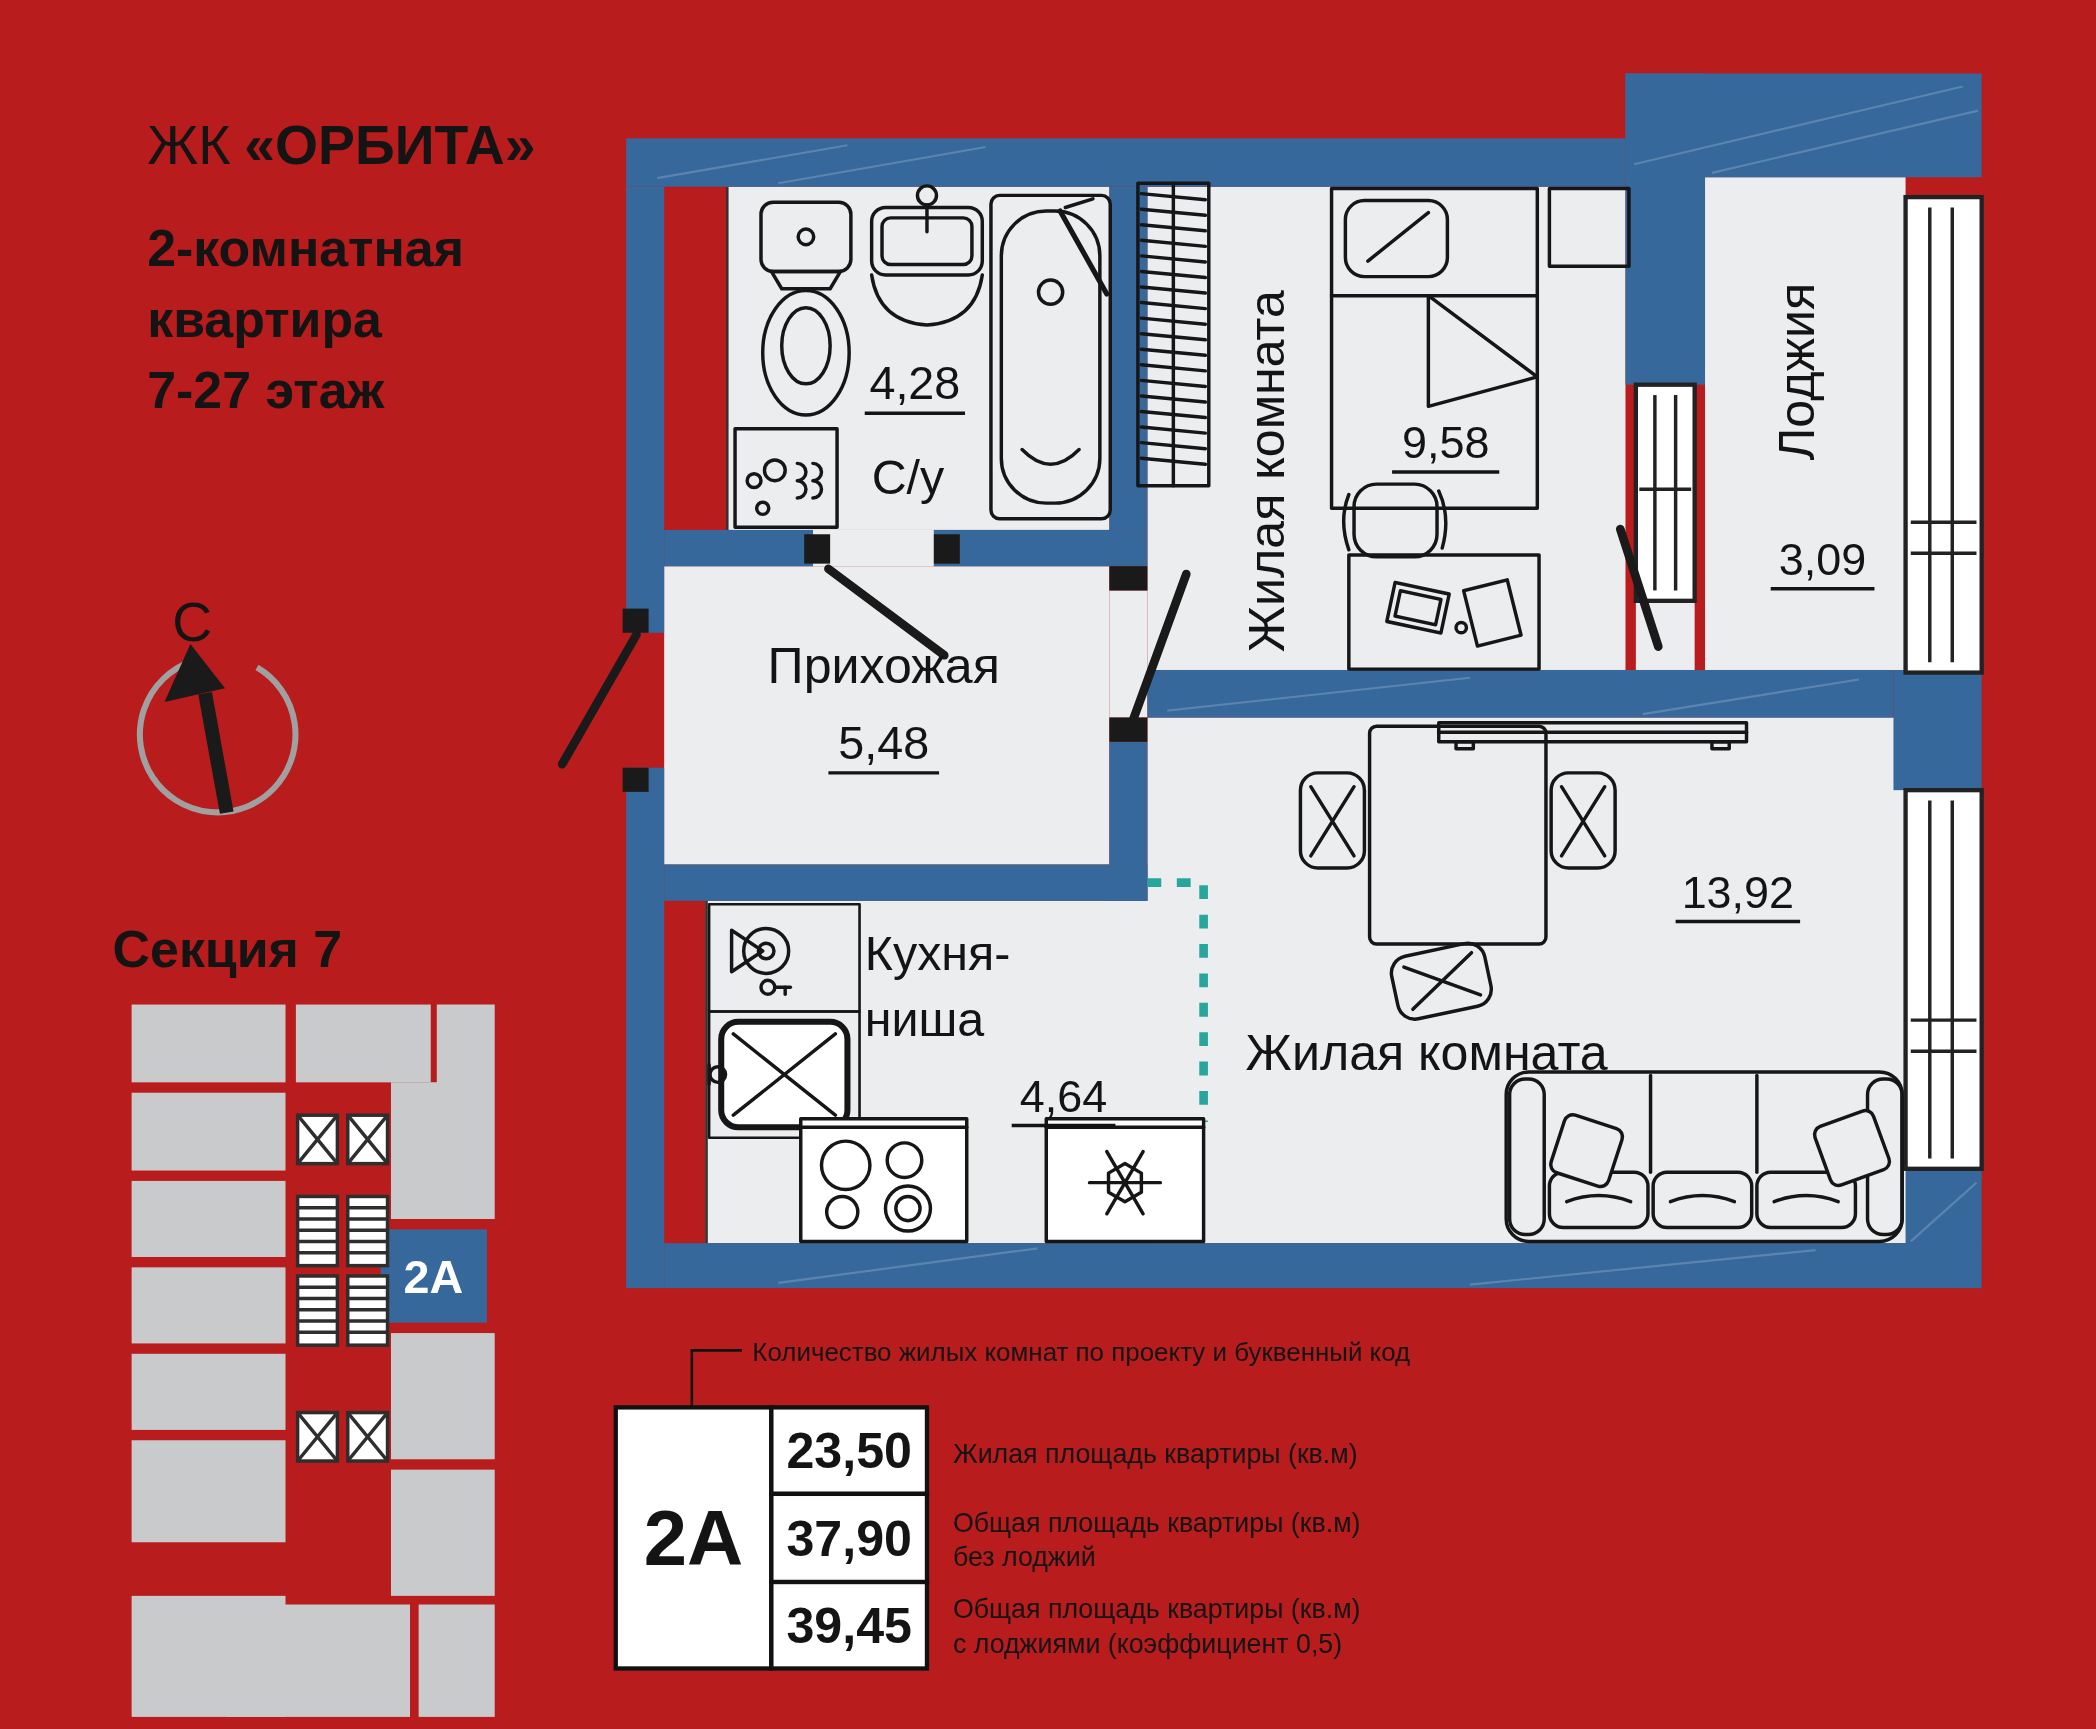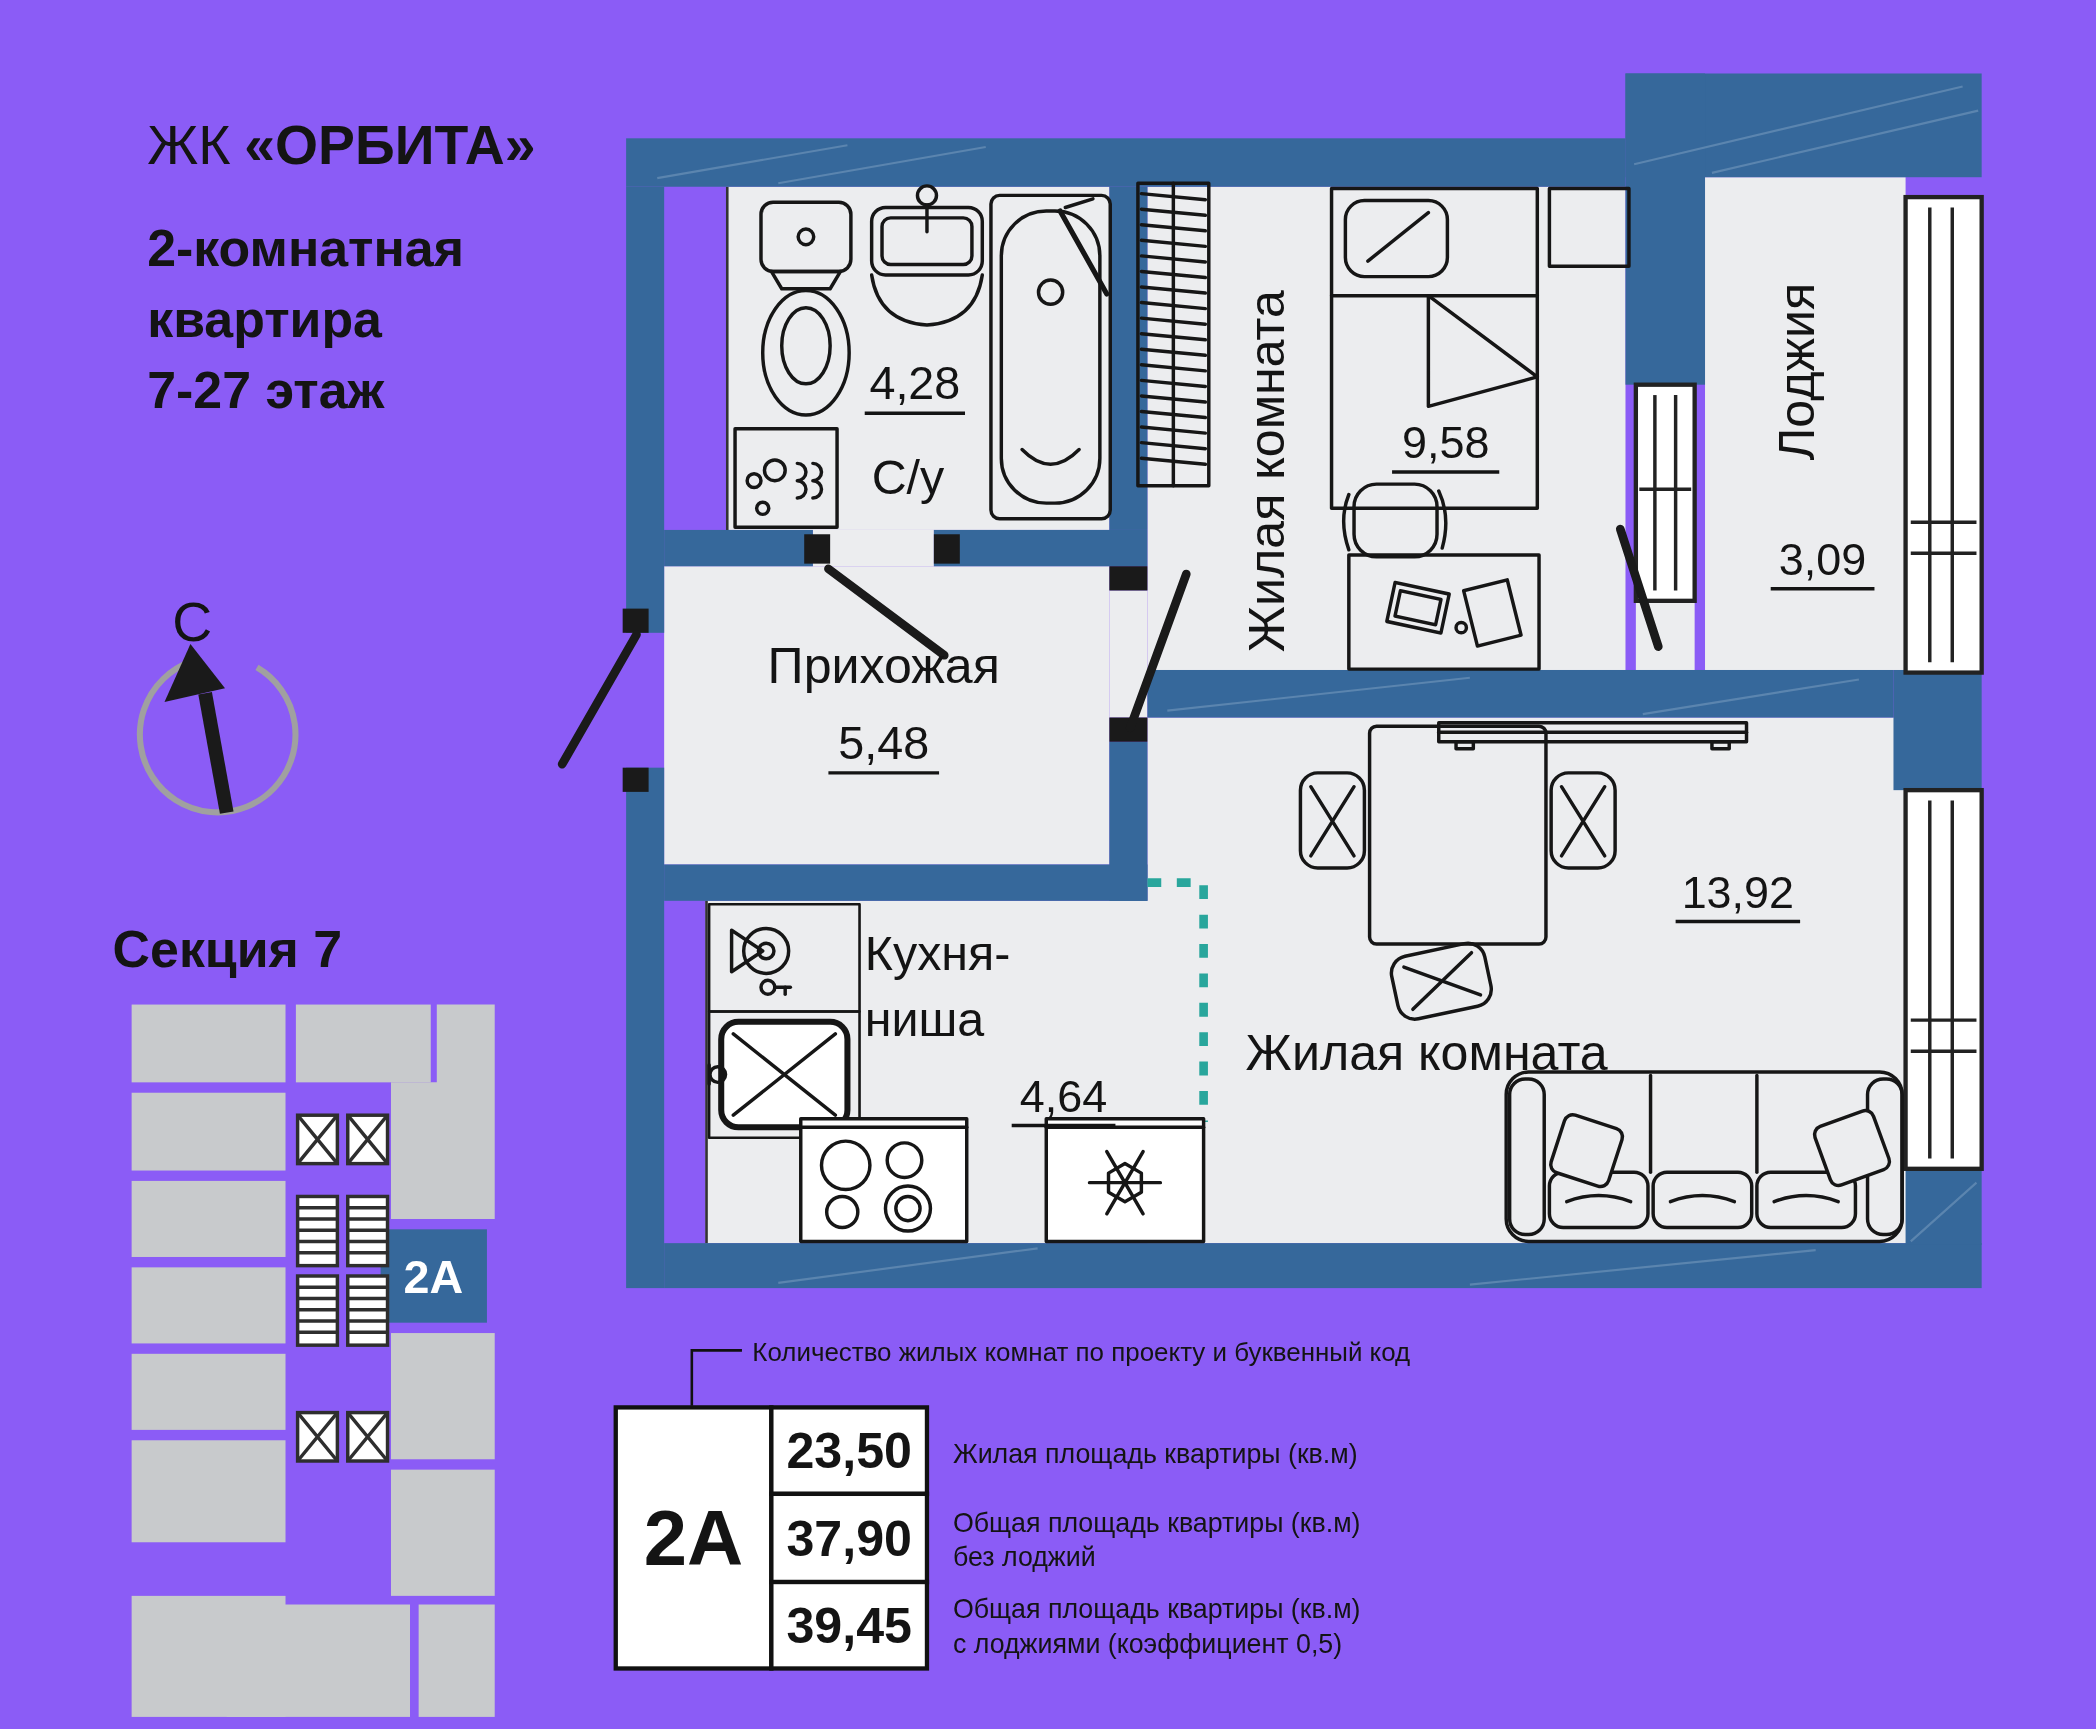--- a/index.html
+++ b/index.html
@@ -1,16 +1,16 @@
 <!DOCTYPE html>
 <html style="--wall: #36689B; --floor: #ECEDEF; --accent: #36689B; --teal: #29A69C; --mapgray: #C8CACC; --ink: #141414;font-size:14px"><head>
 <meta charset="utf-8">
 <style>
   html,body{margin:0;padding:0;background:#ffffff;}
-  .stage{position:relative;width:2096px;height:1729px;background:#8b5cf6;
+  .stage{position:relative;width:2096px;height:1729px;background:#b91c1c;
          font-family:"Liberation Sans",sans-serif;overflow:hidden;}
   svg{position:absolute;left:0;top:0;}
   .wall{fill:var(--wall,#36689B);}
   .floor{fill:var(--floor,#ECEDEF);}
   .mgray{fill:var(--mapgray,#C8CACC);}
   .accent{fill:var(--accent,#36689B);}
   .ink{fill:var(--ink,#141414);}
   .furn{stroke:#161616;stroke-width:4;fill:none;stroke-linecap:round;stroke-linejoin:round;}
   .winfr{fill:#ffffff;stroke:#222222;stroke-width:5;}
   .winln{stroke:#222222;stroke-width:4;fill:none;}

